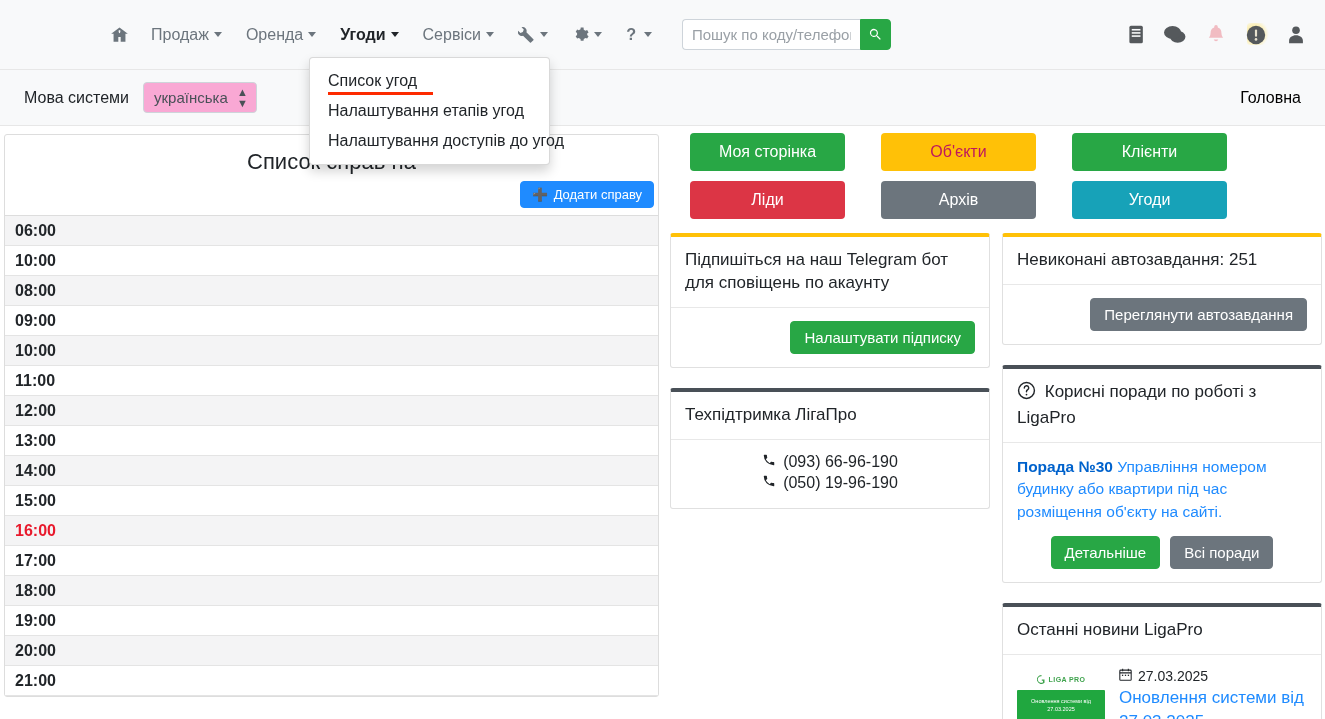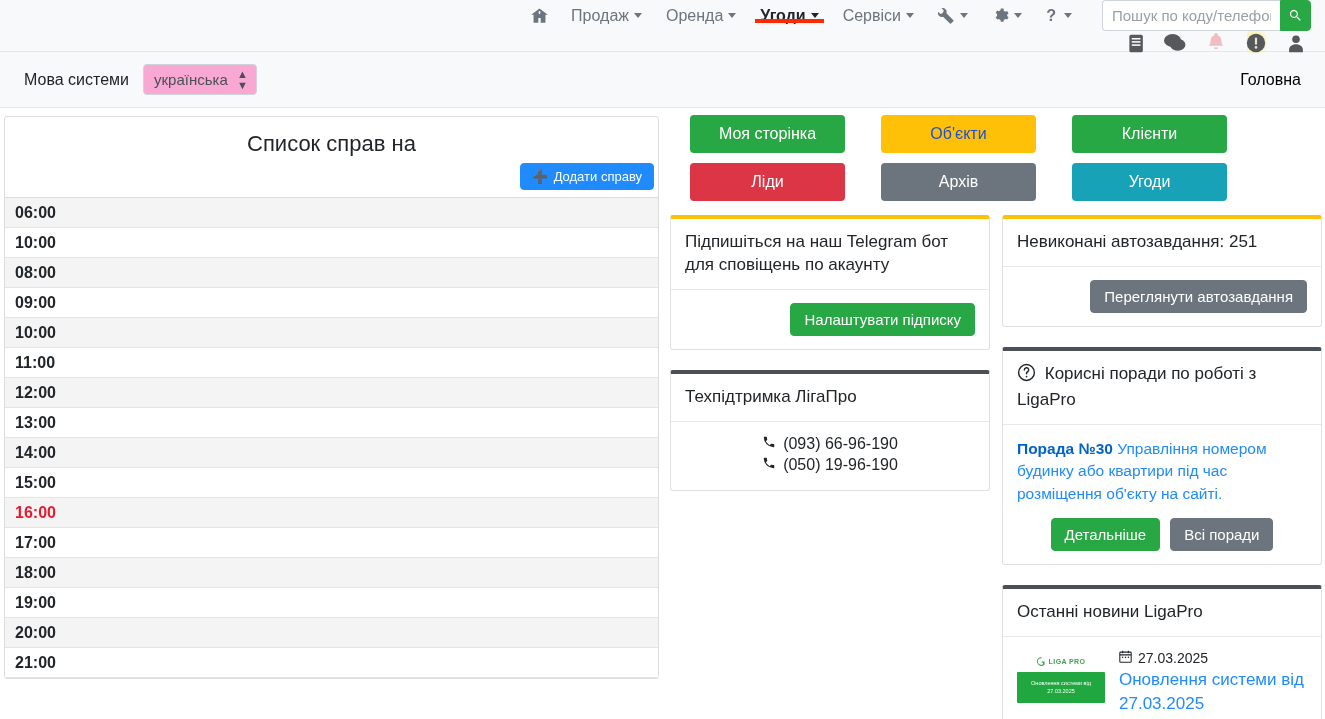--- a/index.html
+++ b/index.html
@@ -10,27 +10,26 @@
     overflow: hidden;
     background: #ffffff;
     font-family: "Liberation Sans", sans-serif;
     font-size: 16px;
     color: #212529;
   }
 
   
   .navbar {
     position: relative;
-    height: 52px;
+    height: 70px;
     background: #f8f9fa;
     border-bottom: 1px solid #e7e7e7;
     display: flex;
-    align-items: flex-end;
+    align-items: center;
     padding: 0 14px 0 0;
-    flex-direction: column;
   }
   .nav-left {
     display: flex;
     align-items: center;
     margin-left: 100px;
     height: 100%;
   }
   .nav-item {
     position: relative;
     display: flex;
@@ -259,21 +258,21 @@
     height: 38px;
     border: none;
     border-radius: 4px;
     color: #fff;
     font-size: 16px;
     font-family: "Liberation Sans", sans-serif;
     cursor: pointer;
     margin-left: 20px;
   }
   .qbtn.green { background: #28a745; }
-  .qbtn.yellow { background: #ffc107; color: #1d4ed8; }
+  .qbtn.yellow { background: #ffc107; color: #be185d; }
   .qbtn.red { background: #dc3545; }
   .qbtn.gray { background: #6c757d; }
   .qbtn.teal { background: #17a2b8; }
 
   
   .panels {
     display: flex;
     gap: 12px;
     padding: 14px 2px 0 2px;
   }
@@ -469,20 +468,31 @@
       </svg>
     </span>
     <span class="nav-ico">
       <svg width="18" height="19" viewBox="0 0 20 22" fill="#55595c">
         <circle cx="10" cy="6" r="4.4"></circle>
         <path d="M10 12c-4.4 0-8 2.8-8 6.2V21h16v-2.8c0-3.4-3.6-6.2-8-6.2z"></path>
       </svg>
     </span>
   </div>
 
+  <div class="dropdown-menu">
+    <div class="dd-item sel">
+      <span>Список угод</span>
+    </div>
+    <div class="dd-item">
+      <span>Налаштування етапів угод</span>
+    </div>
+    <div class="dd-item">
+      <span>Налаштування доступів до угод</span>
+    </div>
+  </div>
 </div>
 
 <div class="langbar">
   <span class="lang-label">Мова системи</span>
   <span class="lang-select-wrap">
     <select class="lang-select">
       <option>українська</option>
     </select>
     <span class="sel-arrows">▲<br>▼</span>
   </span>

